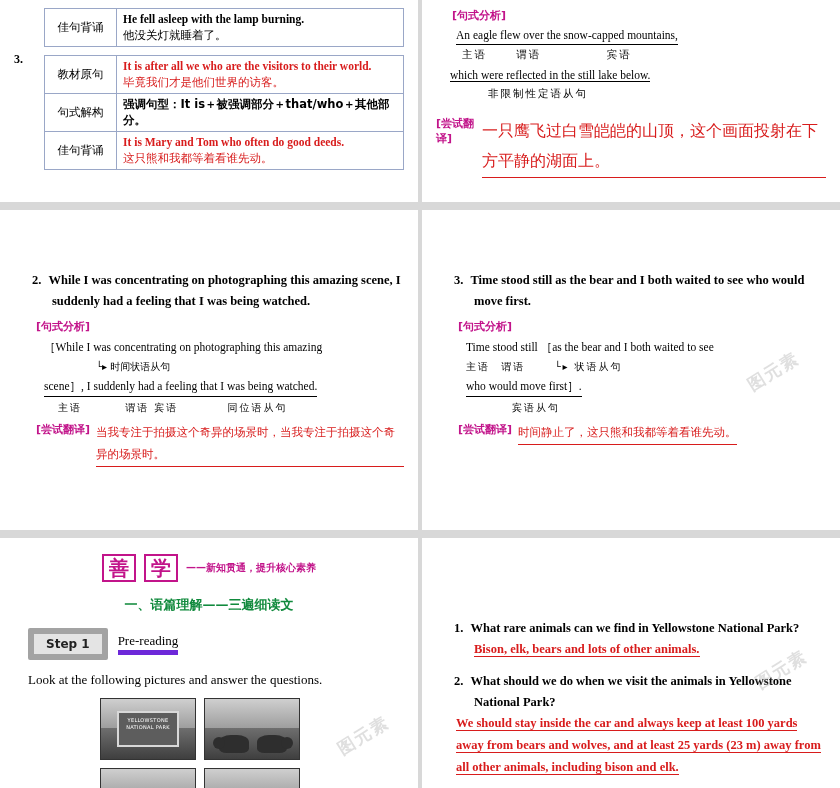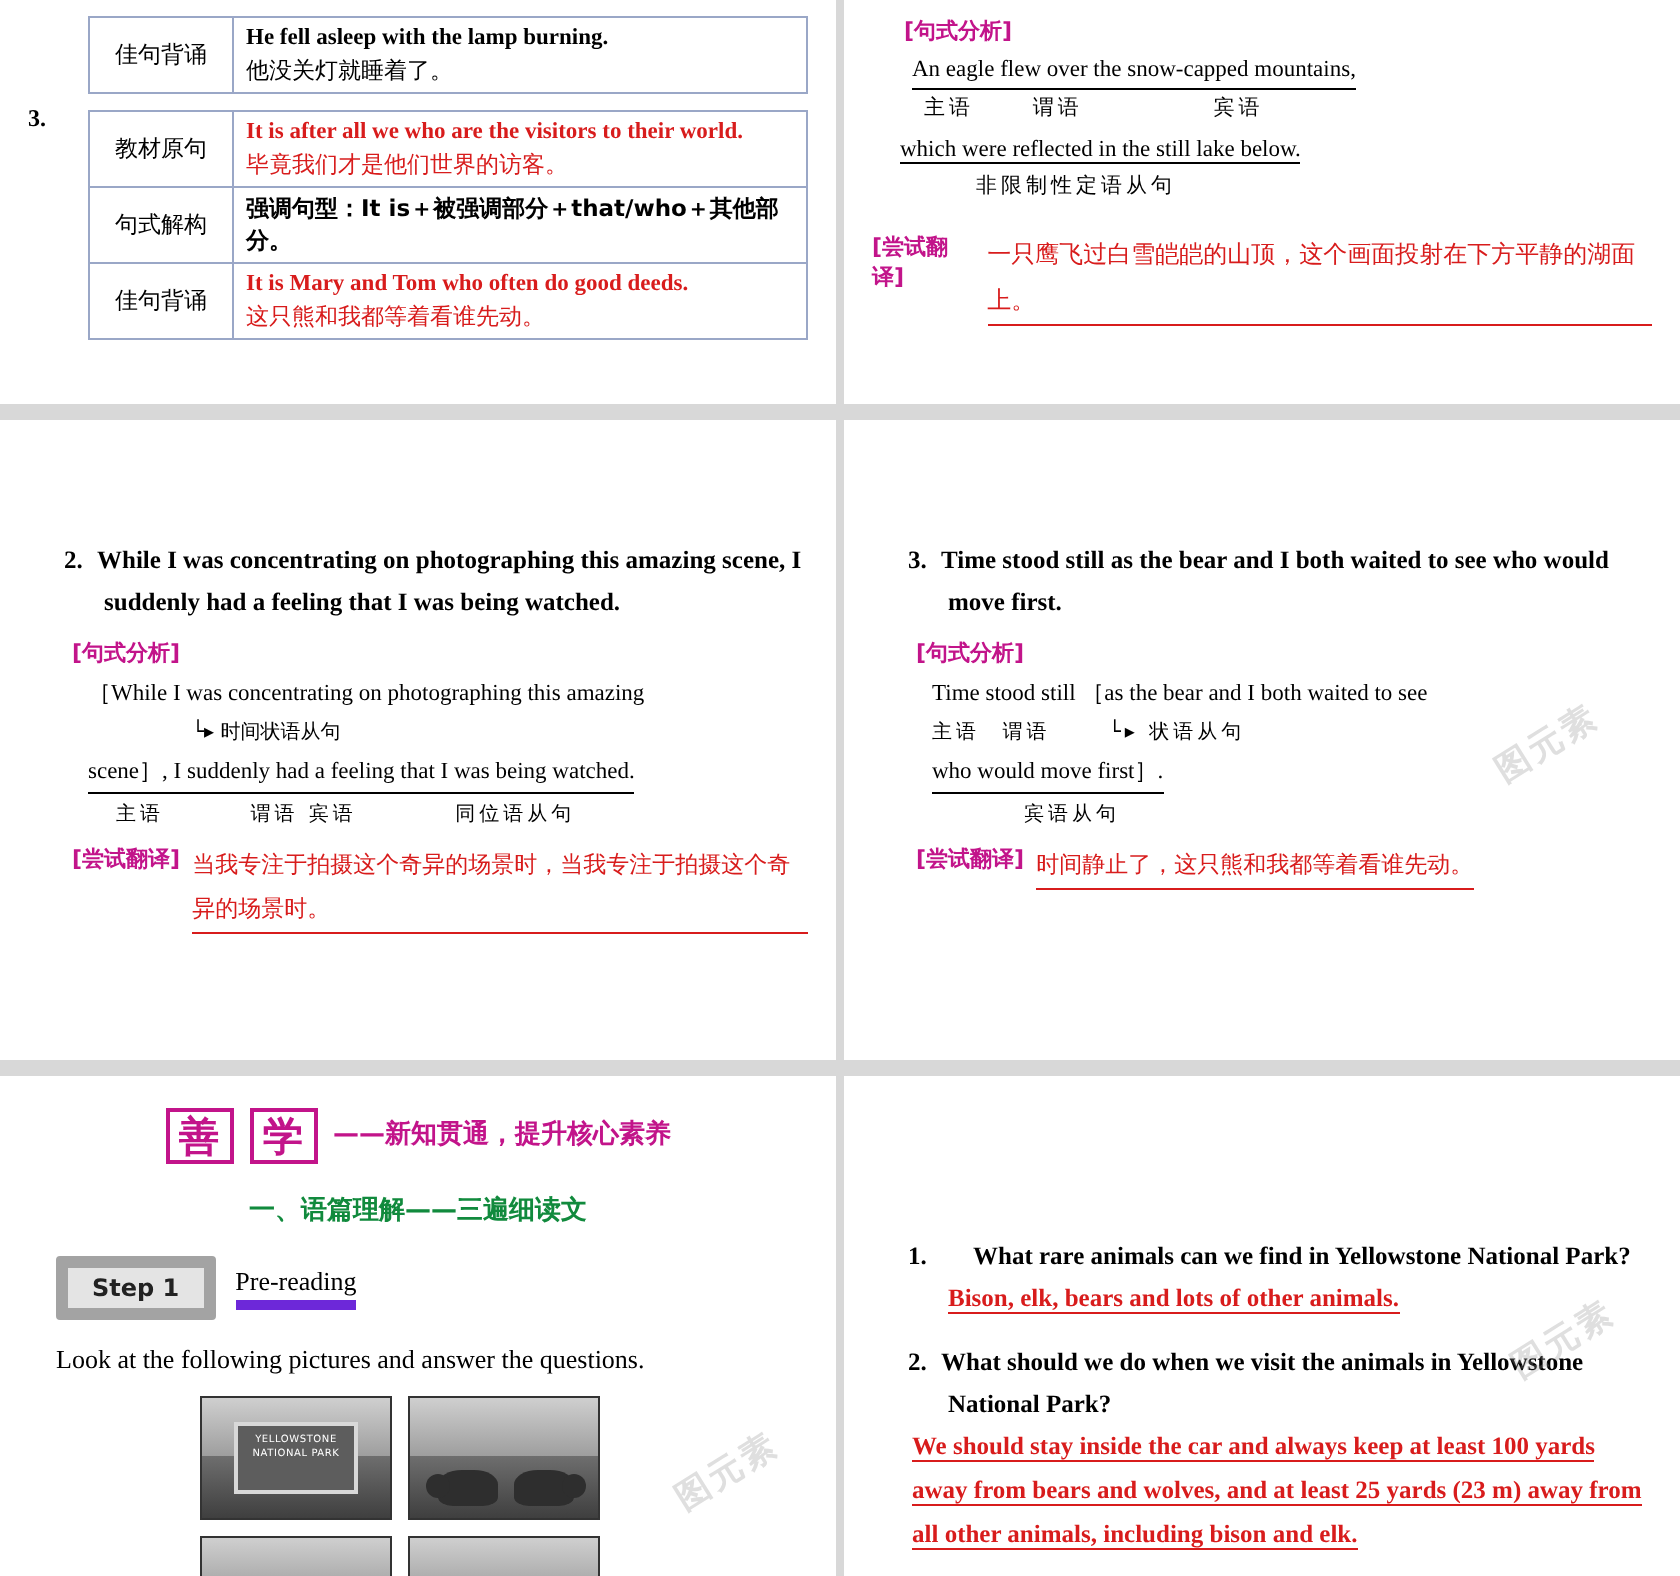--- a/index.html
+++ b/index.html
@@ -51,21 +51,21 @@
   
   .arrow { font-family:"DejaVu Sans", sans-serif; }
 
   
   .titlebox { text-align:center; margin-top:16px; }
   .shanbox, .xuebox {
     display:inline-block; border:2px solid #c2148a; color:#c2148a;
     font-family:"DejaVu Sans", sans-serif; font-weight:bold; font-size:20px;
     padding:1px 5px; margin-right:4px; line-height:1.1;
   }
-  .ttext { color:#c2148a; font-family:"DejaVu Sans", sans-serif; font-weight:bold; font-size:13px; vertical-align:4px;}
+  .ttext { color:#c2148a; font-family:"DejaVu Sans", sans-serif; font-weight:bold; font-size:10px; vertical-align:4px;}
   .subtitle { text-align:center; color:#118a3d; font-family:"DejaVu Sans", sans-serif; font-weight:bold; font-size:13px; margin-top:14px; }
   .stepwrap { margin-top:14px; margin-left:28px; display:flex; align-items:center; gap:10px;}
   .step {
     background:#e4e4e4; border:6px solid #a3a3a3; border-radius:2px;
     padding:3px 12px; font-family:"DejaVu Sans", sans-serif; font-weight:bold; font-size:12px; color:#222;
   }
   .stepname { font-family:"Liberation Serif", serif; font-size:13px; border-bottom:5px solid #6d28d9; padding-bottom:1px;}
   .instruction { margin-top:12px; margin-left:28px; font-size:13px; font-family:"Liberation Serif", serif; }
 
   .photos { margin-top:10px; margin-left:100px; display:grid; grid-template-columns:96px 96px; gap:8px; }
@@ -143,21 +143,21 @@
         <span style="margin-left:60px;">宾语</span>
       </div>
       <div style="margin-top:4px; margin-left:14px;">
         <span class="ulk en">which were reflected in the still lake below.</span>
       </div>
       <div class="tagrow" style="margin-top:2px; margin-left:52px;">非限制性定语从句</div>
     </div>
 
     <div style="margin-top:14px; display:flex; gap:6px;">
       <span class="label">[尝试翻译]</span>
-      <span class="cn red ul" style="font-size:12px; line-height:1.9;">一只鹰飞过白雪皑皑的山顶，这个画面投射在下方平静的湖面上。</span>
+      <span class="cn red ul" style="font-size:16px; line-height:1.9;">一只鹰飞过白雪皑皑的山顶，这个画面投射在下方平静的湖面上。</span>
     </div>
   </div>
 
   <div class="gap" style="grid-column:1/4;"></div>
 
   <div class="panel pad">
     <div class="item" style="margin-top:52px; margin-left:18px;">
       <div class="hang bold en">
         <span class="itemno">2.</span>
         <span style="margin-left:4px;">While I was concentrating on photographing this amazing scene, I suddenly had a feeling that I was being watched.</span>
@@ -259,21 +259,21 @@
 
     <div class="wm" style="right:26px; top:186px;">图元素</div>
   </div>
 
   <div class="gap"></div>
 
   <div class="panel pad">
     <div class="q" style="margin-top:72px; margin-left:18px;">
       <div class="hang bold en">
         <span>1.</span>
-        <span style="margin-left:20px;">What rare animals can we find in Yellowstone National Park?</span>
+        <span style="margin-left:4px;">What rare animals can we find in Yellowstone National Park?</span>
       </div>
       <div style="margin-left:20px;">
         <span class="ans en">Bison, elk, bears and lots of other animals.</span>
       </div>
 
       <div class="hang bold en" style="margin-top:10px;">
         <span>2.</span>
         <span style="margin-left:4px;">What should we do when we visit the animals in Yellowstone National Park?</span>
       </div>
       <div style="margin-left:2px; line-height:1.75;">

